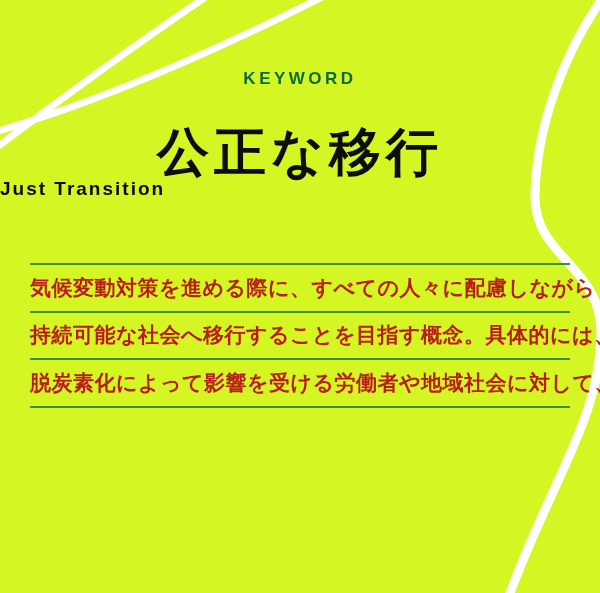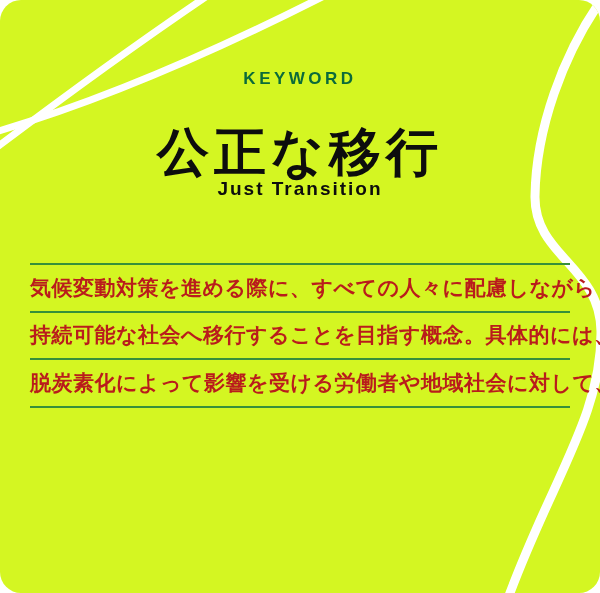--- a/index.html
+++ b/index.html
@@ -2,38 +2,36 @@
 <html lang="ja"><head>
 <meta charset="utf-8">
 <style>
   html,body{margin:0;padding:0;}
   .canvas{
     position:relative;
     width:600px;height:593px;
     overflow:hidden;
     background:#d4f622;
     font-family:"Liberation Sans","DejaVu Sans",sans-serif;
-    border-radius:21px;
   }
   .deco{position:absolute;inset:0;width:600px;height:593px;pointer-events:none;}
   .eyebrow{
     position:absolute;top:69px;left:0;width:100%;
     text-align:center;
     font-size:17px;font-weight:800;letter-spacing:3.5px;
     color:#0b6b3a;
   }
   .title{
     position:absolute;top:118px;left:0;width:100%;
     text-align:center;
     font-size:52px;font-weight:900;letter-spacing:5px;
     color:#0d0d0d;white-space:nowrap;
   }
   .subtitle{
     position:absolute;top:178px;left:0;width:100%;
-    text-align:center;
     font-size:19px;font-weight:800;letter-spacing:2px;
     color:#0d0d0d;
   }
   .definition{
     position:absolute;top:263px;left:30px;width:540px;
     border-bottom:2px solid #37903a;
   }
   .def-row{
     height:45.6px;
     border-top:2px solid #37903a;

